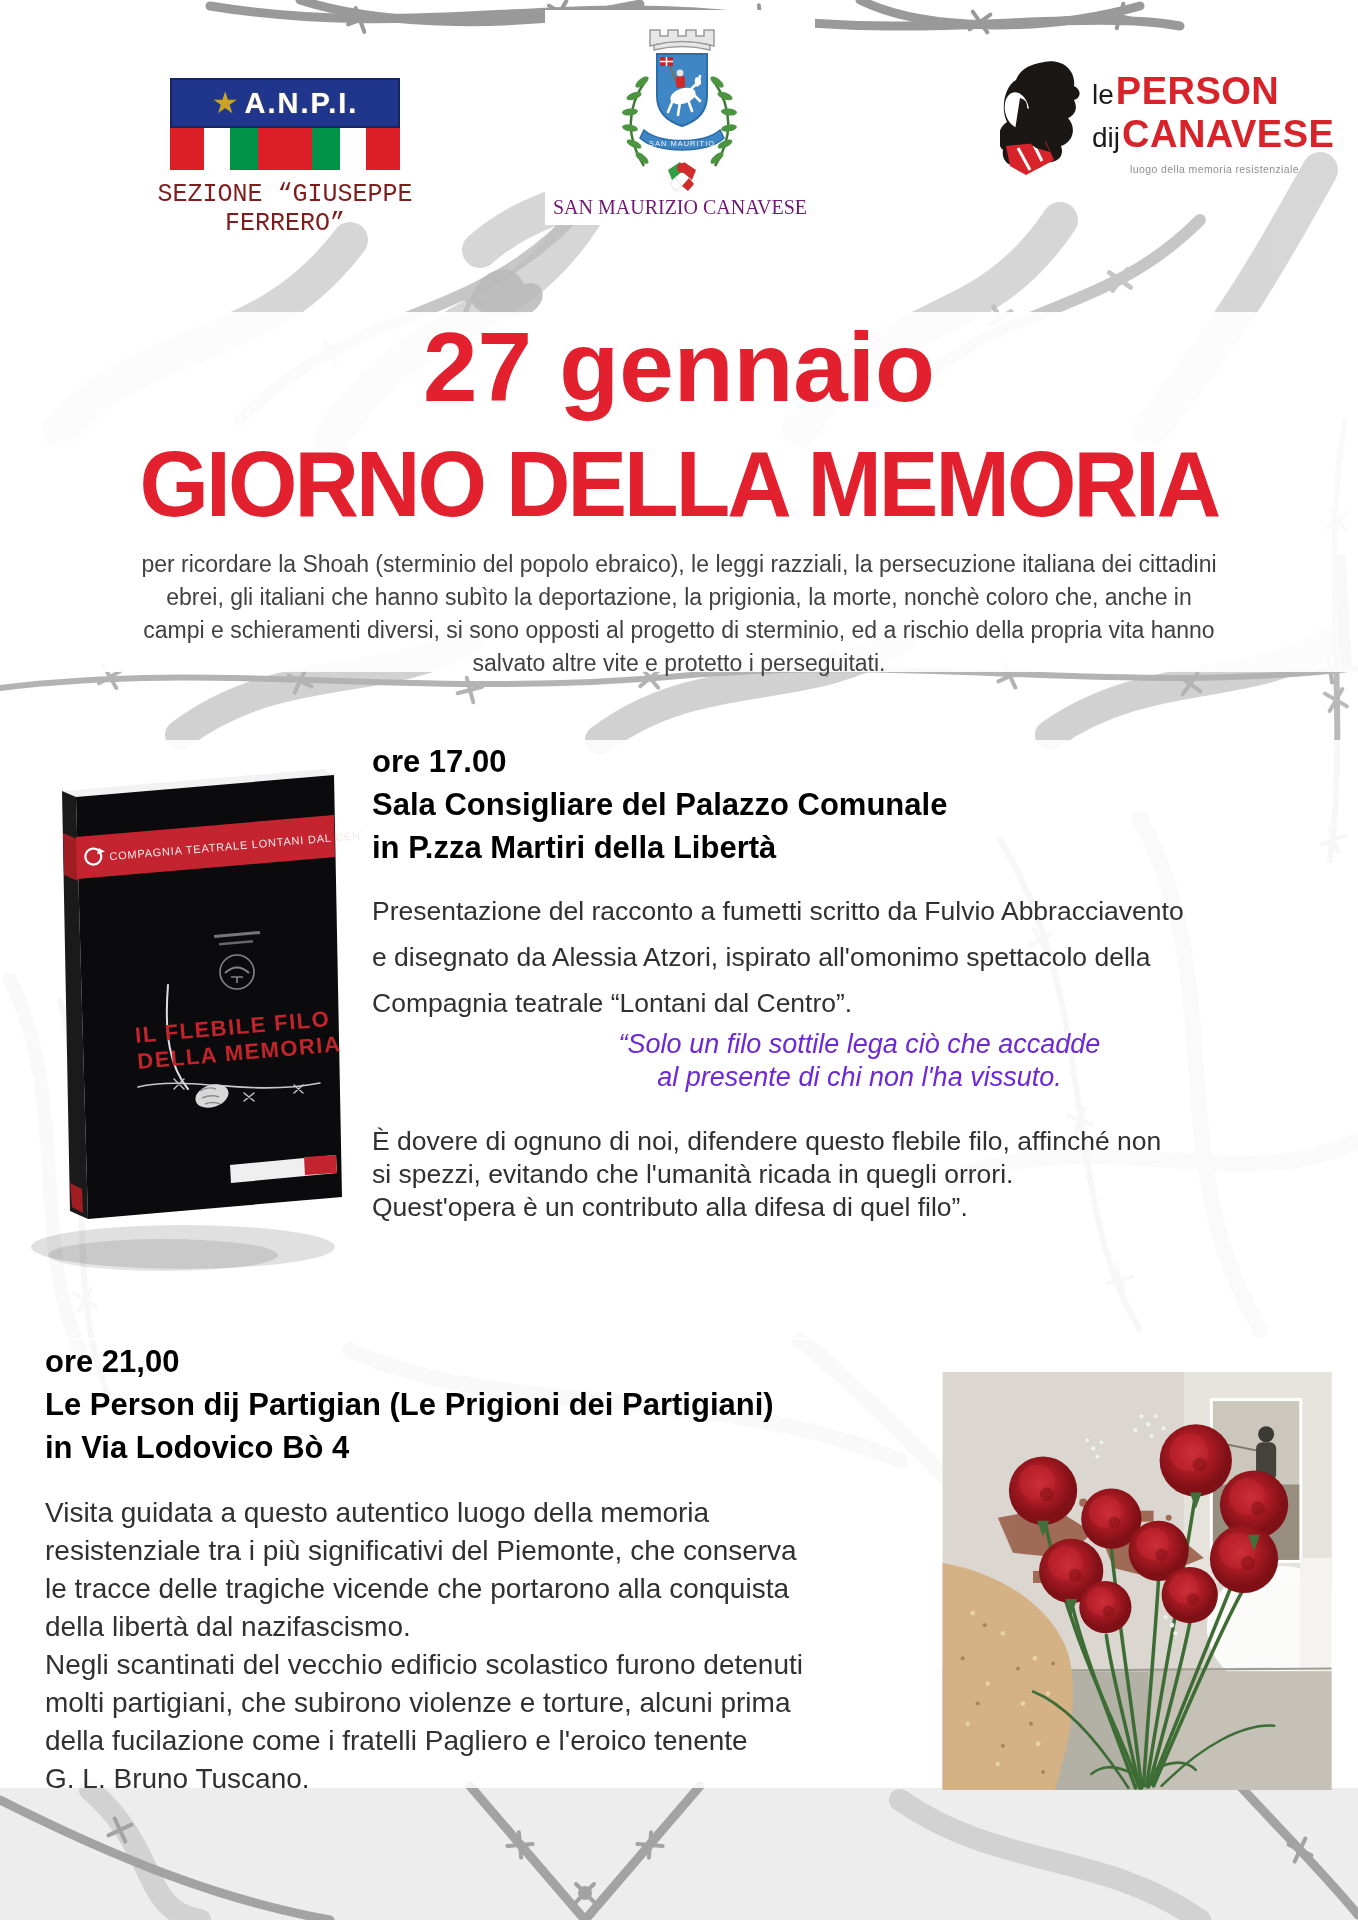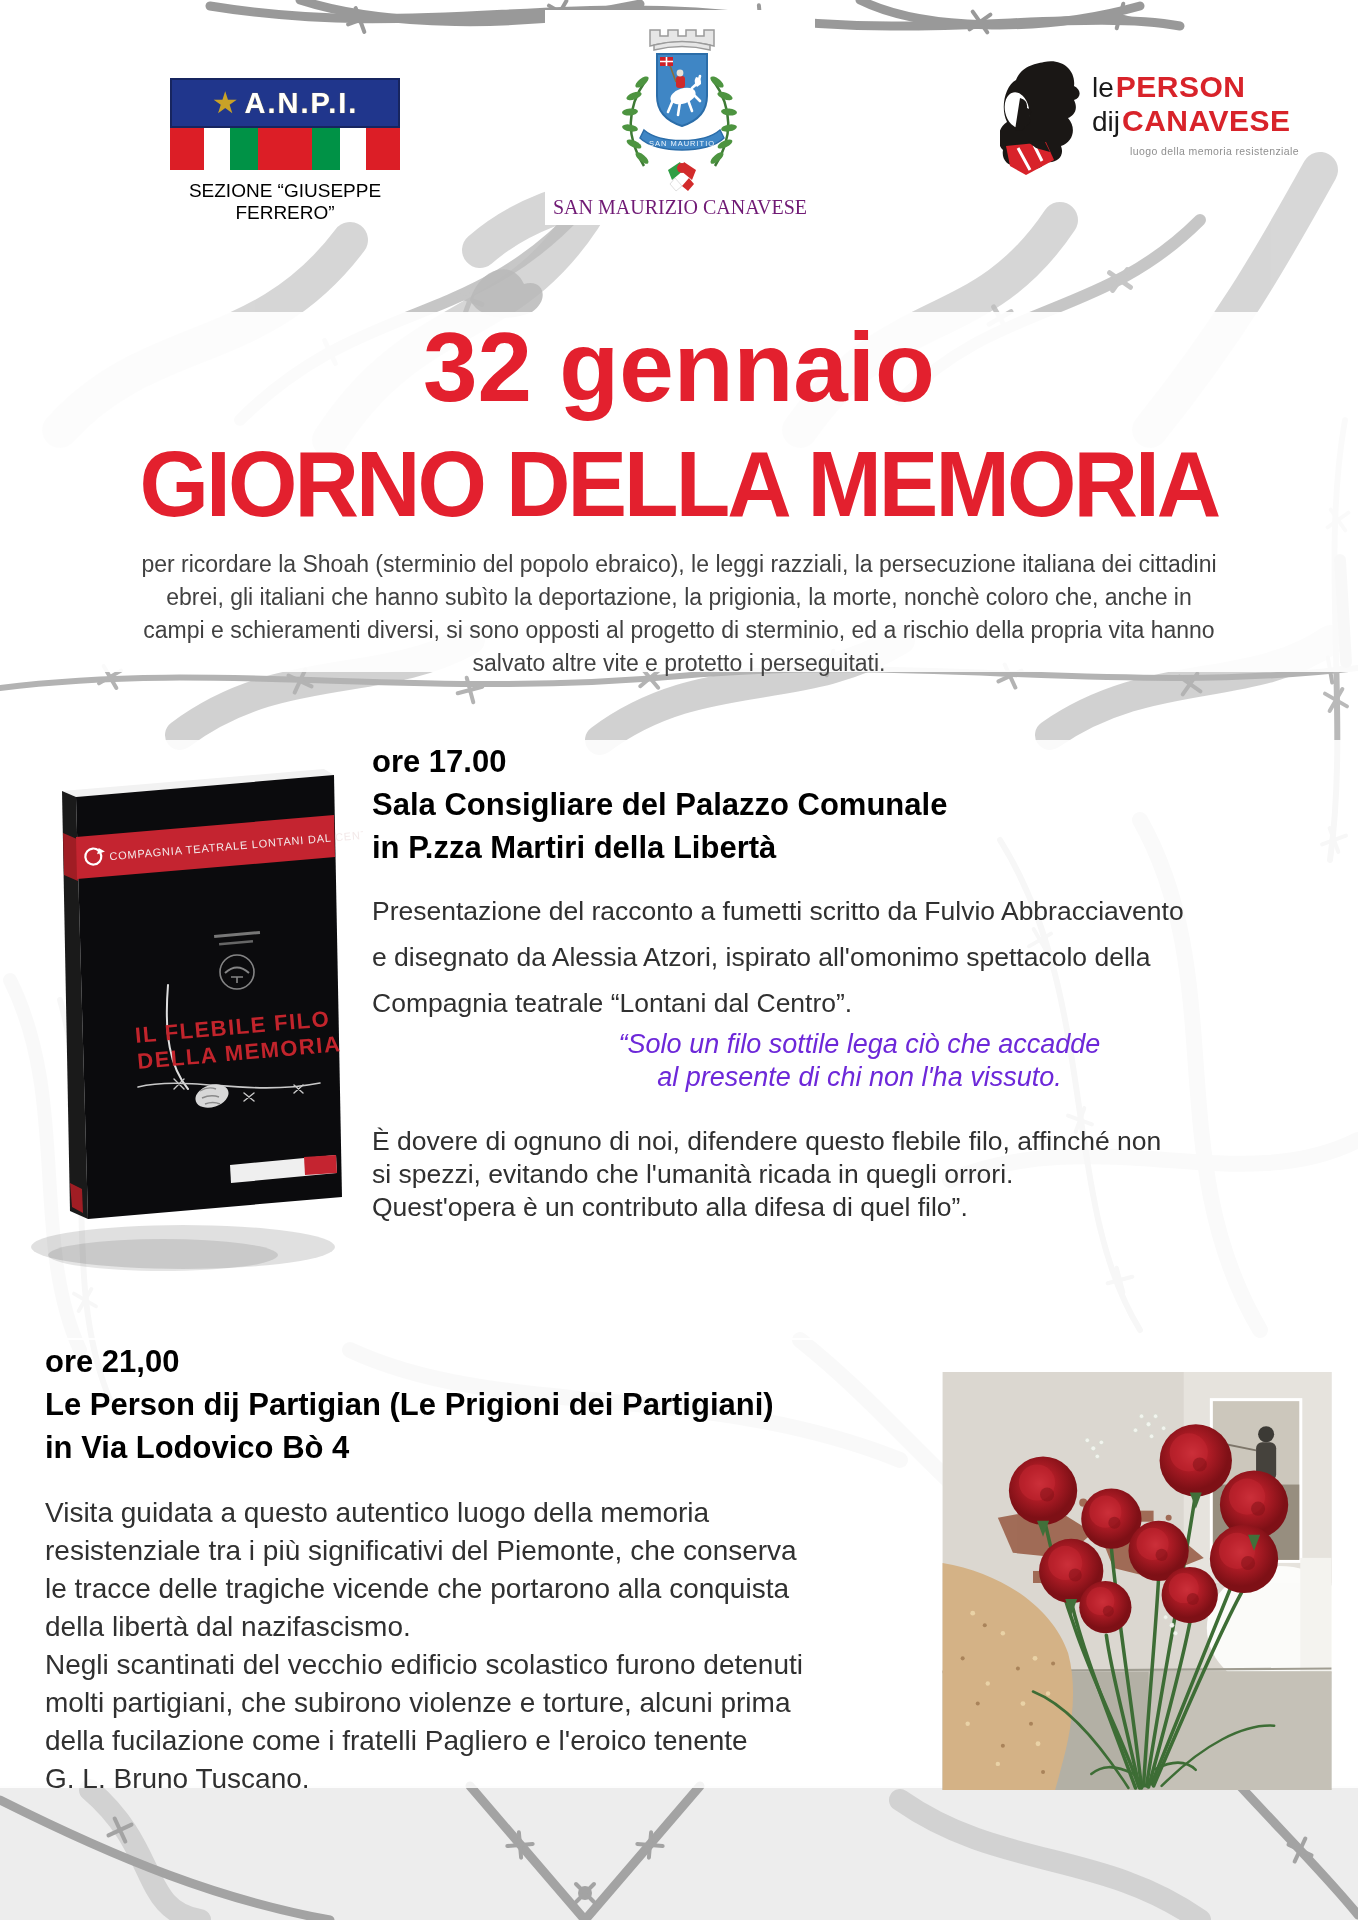--- a/index.html
+++ b/index.html
@@ -15,29 +15,29 @@
 
   
   #anpi{left:170px;top:78px;width:230px;}
   .anpi-top{height:50px;background:#20368c;display:flex;align-items:center;justify-content:center;
             box-shadow:inset 0 0 0 2px #17255f;}
   .anpi-star{color:#c9a227;font-size:30px;margin-right:6px;line-height:1;}
   .anpi-acronym{color:#fff;font-weight:bold;font-size:29px;letter-spacing:2px;text-shadow:0 0 1px #c9a227;}
   .anpi-ribbon{height:42px;display:flex;}
   .anpi-ribbon div{height:100%;}
   #anpi-caption{left:140px;top:180px;width:290px;text-align:center;
-                font-family:Liberation Sans, sans-serif;font-size:19px;color:#000000;}
+                font-family:Liberation Mono, monospace;font-size:25px;color:#7f1d1d;}
   #stemma{left:572px;top:20px;}
   #stemma-caption{left:540px;top:196px;width:280px;text-align:center;
                   font-family:"Liberation Serif",serif;font-size:20px;color:#701a75;}
   #partigian{left:1000px;top:58px;display:flex;align-items:flex-start;}
   .pl-text{margin-left:10px;margin-top:12px;}
   .pl-row{display:flex;align-items:baseline;gap:2px;}
   .pl-prefix{font-size:28px;color:#1a1a1a;font-weight:400;}
-  .pl-word{font-size:30px;font-weight:bold;color:#d8232a;letter-spacing:0.5px;}
+  .pl-word{font-size:38px;font-weight:bold;color:#d8232a;letter-spacing:0.5px;}
   .pl-tagline{font-size:10.5px;color:#8f8f8f;margin-top:7px;margin-left:38px;letter-spacing:0.4px;}
 
   
   .title-line{position:absolute;left:0;width:1358px;text-align:center;font-weight:bold;
               color:#e3202e;line-height:1;z-index:2;}
   #title1{top:318px;font-size:98px;}
   #title2{top:438px;font-size:92px;letter-spacing:-3px;transform:scaleX(0.97);transform-origin:center;}
 
   #intro{left:59px;top:548px;width:1240px;text-align:center;font-size:23px;line-height:33px;
          color:#414141;white-space:pre-line;}
@@ -262,21 +262,21 @@
         <span class="pl-word">PERSON</span>
       </div>
       <div class="pl-row">
         <span class="pl-prefix">dij</span>
         <span class="pl-word">CANAVESE</span>
       </div>
       <div class="pl-tagline">luogo della memoria resistenziale</div>
     </div>
   </div>
 
-  <div class="title-line" id="title1">32 gennaio</div>
+  <div class="title-line" id="title1">27 gennaio</div>
   <div class="title-line" id="title2">GIORNO DELLA MEMORIA</div>
 
   <div class="body-text" id="intro">per ricordare la Shoah (sterminio del popolo ebraico), le leggi razziali, la persecuzione italiana dei cittadini
 ebrei, gli italiani che hanno subìto la deportazione, la prigionia, la morte, nonchè coloro che, anche in
 campi e schieramenti diversi, si sono opposti al progetto di sterminio, ed a rischio della propria vita hanno
 salvato altre vite e protetto i perseguitati.</div>
 
   <div class="h-block" id="e1-head">
     <div>ore 17.00</div>
     <div>Sala Consigliare del Palazzo Comunale</div>

